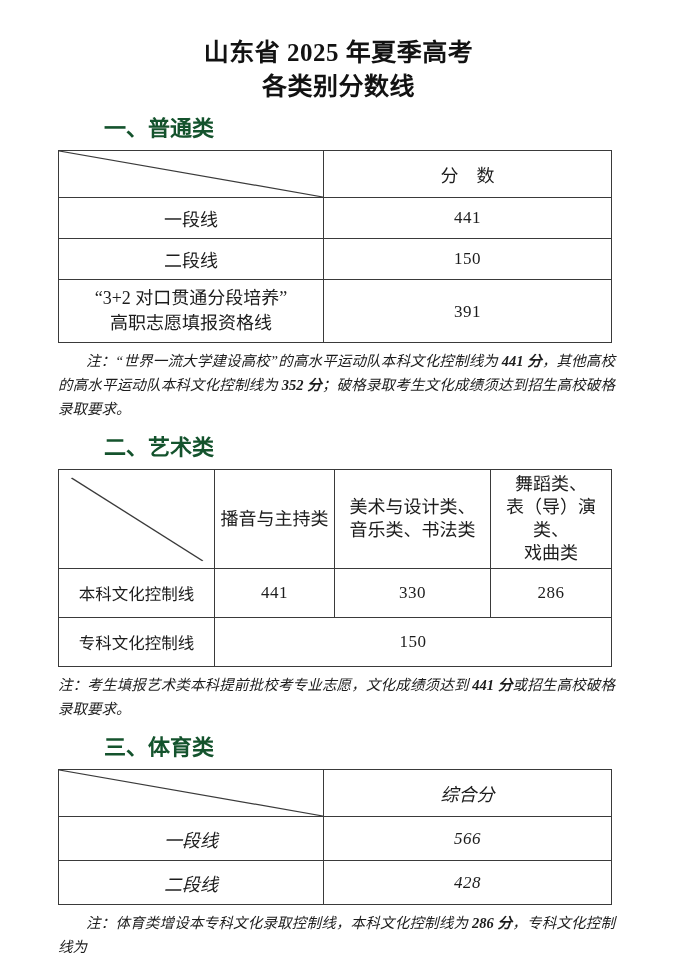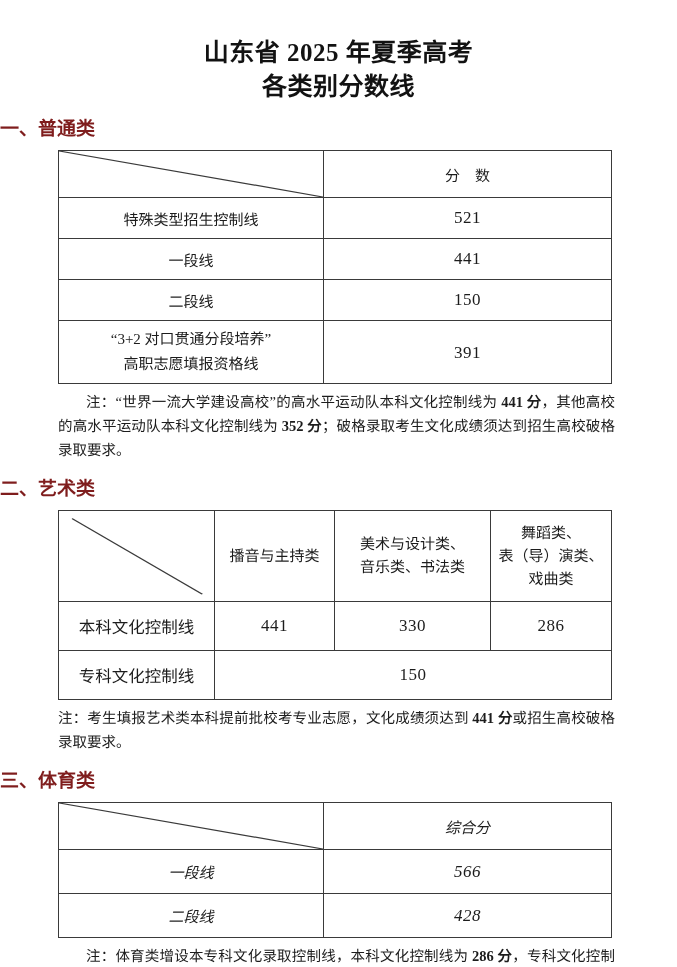--- a/index.html
+++ b/index.html
@@ -36,24 +36,25 @@
     color: #121212;
   }
   .doc-title .t-line {
     display: block;
   }
 
   
   .section-heading {
     font-family: "Liberation Sans", "DejaVu Sans", sans-serif;
     font-weight: bold;
-    font-size: 19px;
+    font-size: 22px;
     line-height: 22px;
-    color: #7f1d1d;
+    color: #14532d;
     margin: 0;
+    padding-left: 104px;
   }
   .sec1-h { padding-top: 14px; }
   .sec2-h { padding-top: 16px; }
   .sec3-h { padding-top: 16px; }
 
   
   .tbl-wrap {
     padding-left: 58px;
     padding-right: 66px;
     margin-top: 10px;
@@ -61,21 +62,21 @@
   table.score-table {
     width: 553px;
     border-collapse: collapse;
     table-layout: fixed;
     font-family: "Liberation Serif", "DejaVu Serif", serif;
   }
   table.score-table td {
     border: 1px solid #3a3a3a;
     text-align: center;
     vertical-align: middle;
-    font-size: 15px;
+    font-size: 18px;
     color: #1c1c1c;
     padding: 4px 2px;
   }
   table.score-table td.num {
     font-size: 17px;
     letter-spacing: 0.5px;
   }
   .t1 td.label { height: 32px; }
   .t1 .r-tall td { height: 54px; line-height: 25px; }
 
@@ -112,20 +113,21 @@
   .note {
     font-family: "Liberation Serif", "DejaVu Serif", serif;
     font-size: 14.5px;
     line-height: 24px;
     color: #1c1c1c;
     padding-left: 58px;
     padding-right: 62px;
     margin-top: 6px;
     text-align: justify;
     text-justify: inter-ideograph;
+    font-style: italic;
   }
   .note .ind { padding-left: 28px; }
   .note b { font-weight: bold; }
 </style>
 </head>
 <body>
 
 <div class="page">
 
   <h1 class="doc-title">
@@ -142,24 +144,20 @@
           <col style="width:288px">
         </colgroup>
       <tbody>
         <tr>
           <td class="corner" style="height:46px">
             <svg viewBox="0 0 265 46" preserveAspectRatio="none">
               <line x1="0" y1="0" x2="265" y2="46" stroke="#3a3a3a" stroke-width="1.2"></line>
             </svg>
           </td>
           <td>分　数</td>
-        </tr>
-        <tr>
-          <td class="label">特殊类型招生控制线</td>
-          <td class="num">521</td>
         </tr>
         <tr>
           <td class="label">一段线</td>
           <td class="num">441</td>
         </tr>
         <tr>
           <td class="label">二段线</td>
           <td class="num">150</td>
         </tr>
         <tr class="r-tall">

